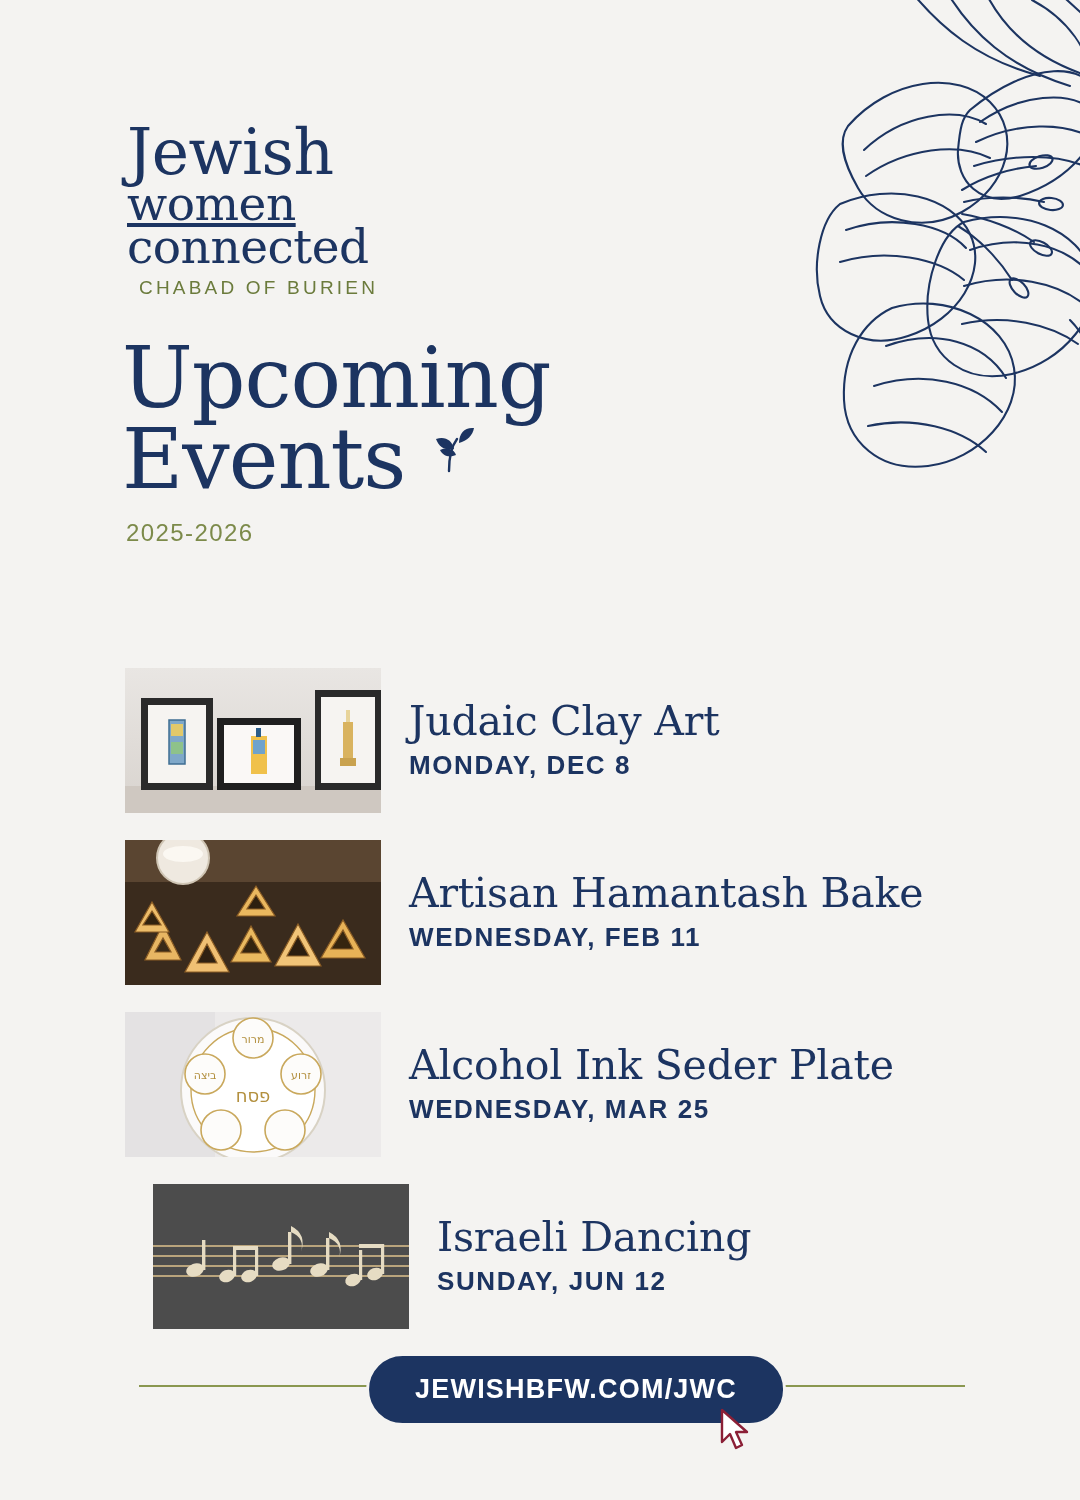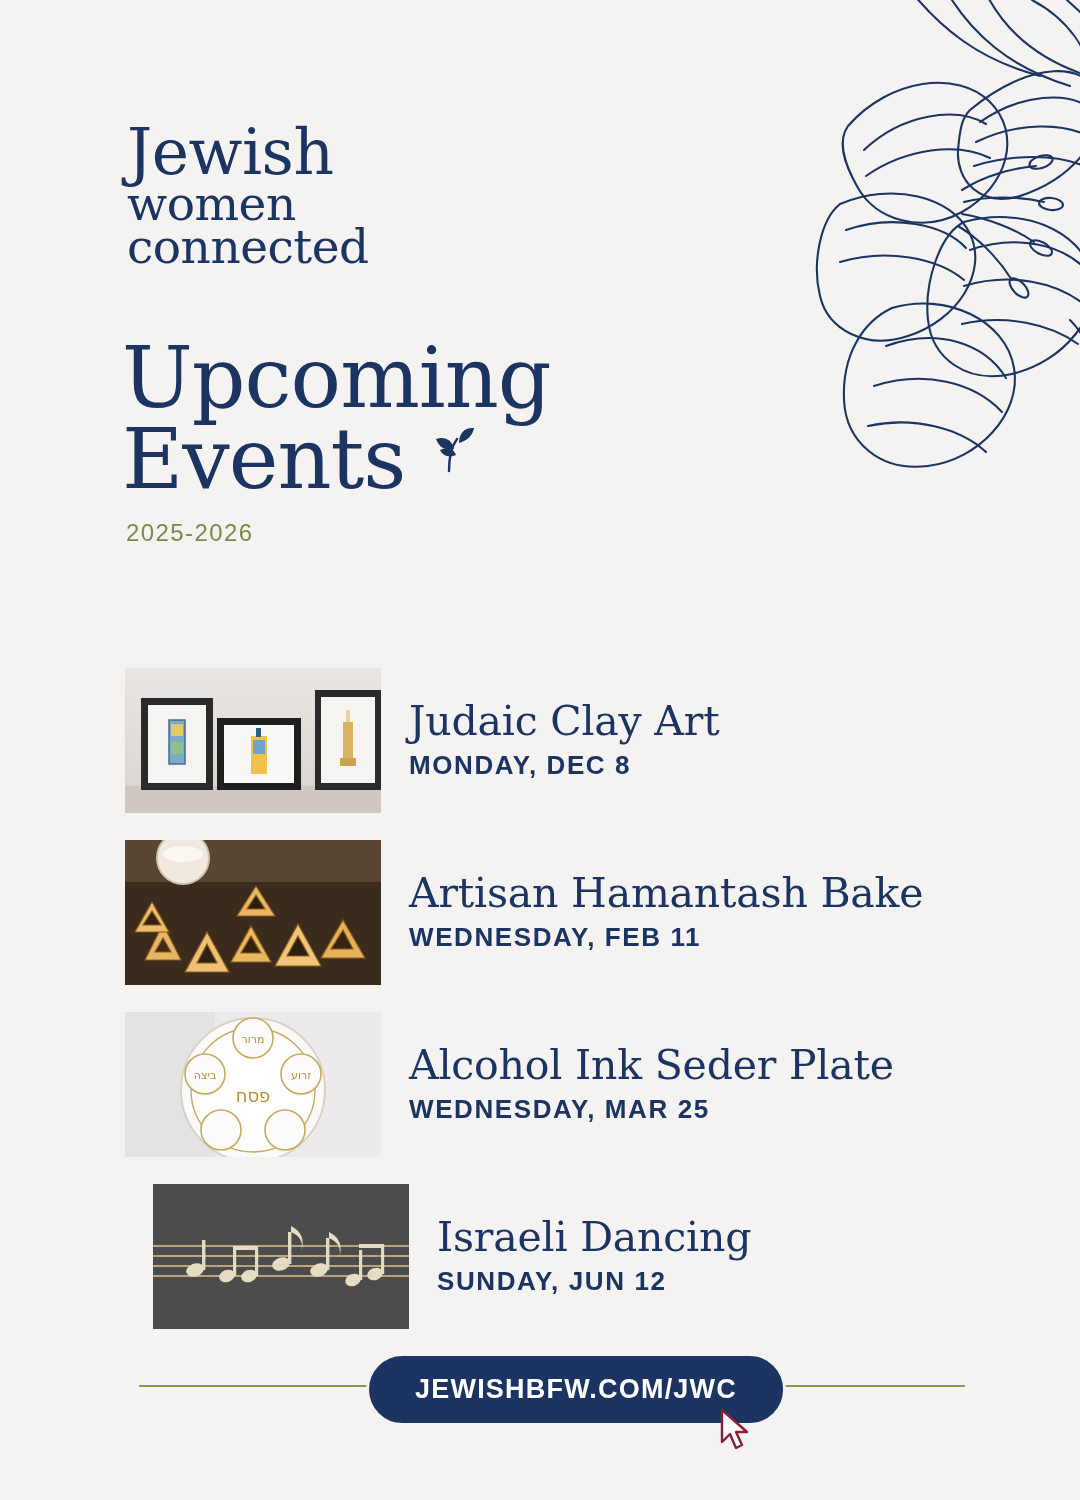--- a/index.html
+++ b/index.html
@@ -47,20 +47,21 @@
     letter-spacing: -0.5px;
   }
   .logo-line1 {
     font-size: 63px;
     font-weight: 400;
     margin-top: 12px;
   }
   .logo-line2 {
     font-size: 47px;
     font-weight: 400;
+    text-decoration: underline;
   }
   .logo-line3 {
     font-size: 47px;
     font-weight: 400;
   }
   .logo-sub {
     margin-top: 9px;
     margin-left: 12px;
     font-family: "Liberation Sans", sans-serif;
     font-size: 19px;
@@ -242,20 +243,21 @@
       <path d="M452 340 C466 380 468 430 458 468"></path>
     </svg>
   </div>
 
   <div class="logo-block">
     <div class="logo-mark">
       <div class="logo-line1">Jewish</div>
       <div class="logo-line2">women</div>
       <div class="logo-line3">connected</div>
     </div>
+    <div class="logo-sub">CHABAD OF BURIEN</div>
   </div>
 
   <div class="headline">
     <div class="headline-text">Upcoming</div>
     <div class="headline-row2">
       <div class="headline-text">Events</div>
       <span class="leaf-icon">
         <svg width="56" height="48" viewBox="0 0 56 48" fill="#1c3461">
           <path d="M26 44 C26 30 28 20 34 12" stroke="#1c3461" stroke-width="2.4" fill="none" stroke-linecap="round"></path>
           <path d="M31 22 C22 24 16 20 13 12 C22 9 29 13 31 22 Z"></path>

